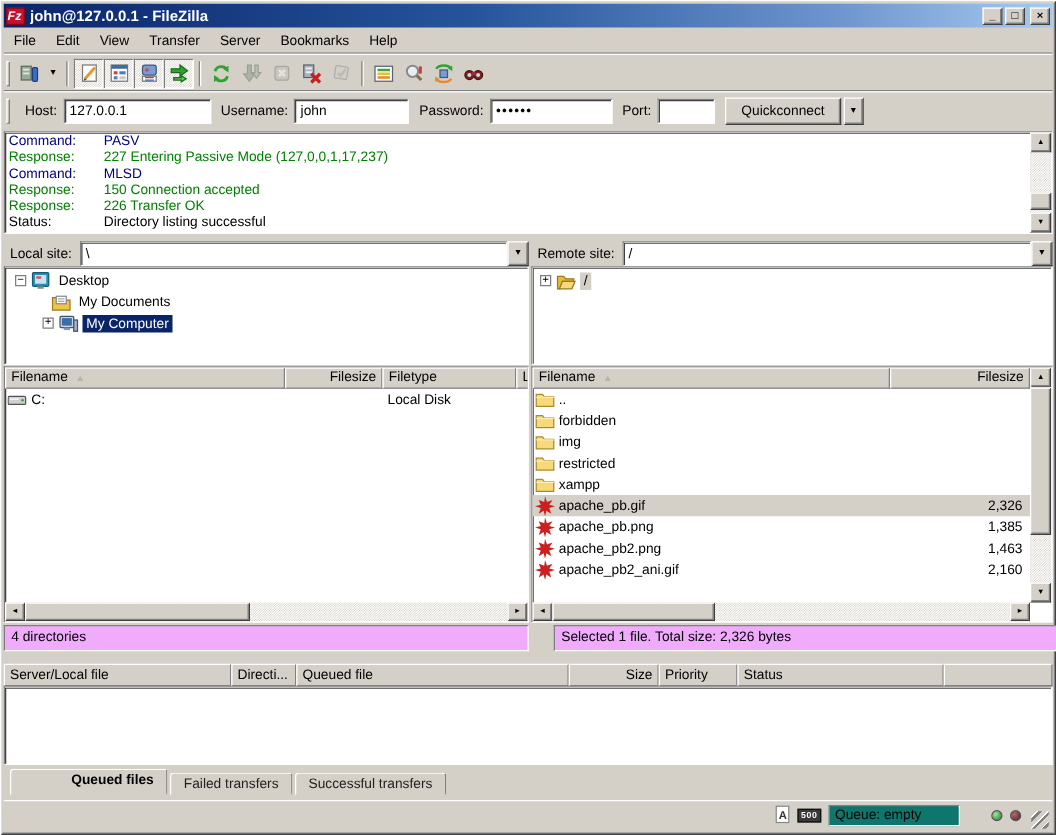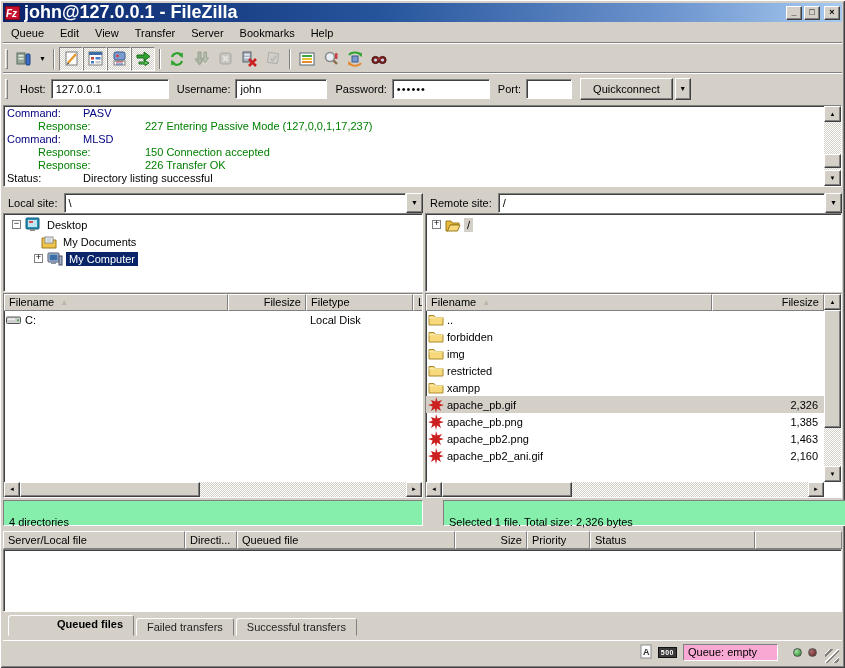--- a/index.html
+++ b/index.html
@@ -10,21 +10,21 @@
     box-shadow:inset 1px 1px 0 #fff, inset -1px -1px 0 #404040,
                inset 2px 2px 0 #d4d0c8, inset -2px -2px 0 #808080;
     overflow:hidden;
   }
   
   .titlebar{position:absolute;left:3px;top:3px;width:839px;height:19px;
     background:linear-gradient(90deg,#0a246a 0%,#26559c 45%,#6f96cf 80%,#a6caf0 100%);
     display:flex;align-items:center;padding:0 2px;color:#fff;}
   .app-icon{width:15px;height:14px;background:#c8102e;color:#fff;font-weight:bold;
     font-size:10px;line-height:14px;text-align:left;font-style:italic;border:1px solid #7a0a1c;}
-  .title-text{font-weight:bold;font-size:18px;margin-left:4px;flex:1;white-space:nowrap;overflow:hidden;}
+  .title-text{font-weight:bold;font-size:12px;margin-left:4px;flex:1;white-space:nowrap;overflow:hidden;}
   .winbtn{width:16px;height:14px;margin-left:2px;background:#d4d0c8;color:#000;
     border:1px solid;border-color:#fff #404040 #404040 #fff;box-shadow:inset -1px -1px 0 #808080;
     font-size:9px;line-height:11px;text-align:center;font-weight:bold;padding:0;font-family:"Liberation Sans",sans-serif;}
   .winbtn.close{margin-left:4px;}
   
   .etch{position:absolute;left:3px;width:839px;height:2px;border-top:1px solid #808080;border-bottom:1px solid #fff;}
   
   .menubar{position:absolute;left:3px;top:23px;width:839px;height:19px;display:flex;align-items:center;}
   .menu-item{padding:2px 8px;cursor:default;}
   
@@ -52,21 +52,21 @@
   .qc-dd{width:16px;height:22px;margin-left:2px;background:#d4d0c8;font-size:7px;padding:0;
     border:1px solid;border-color:#fff #404040 #404040 #fff;box-shadow:inset -1px -1px 0 #808080;}
   
   .sunk{background:#fff;border:1px solid;border-color:#808080 #fff #fff #808080;
     box-shadow:inset 1px 1px 0 #404040;}
   
   .log{position:absolute;left:3px;top:105px;width:839px;height:82px;padding:1px 20px 0 3px;overflow:hidden;}
   .log-line{height:13px;line-height:13px;display:flex;white-space:nowrap;}
   .log-label{width:76px;flex:none;}
   .t-command{color:#000080;}
-  .t-response{color:#008000;margin-left:31px;}
+  .t-response{color:#008000;}
   .t-status{color:#000;}
   
   .sb-v{position:absolute;width:17px;display:flex;flex-direction:column;}
   .sb-h{position:absolute;height:15px;display:flex;}
   .sb-btn{flex:none;background:#d4d0c8;border:1px solid;border-color:#fff #404040 #404040 #fff;
     box-shadow:inset -1px -1px 0 #808080;font-size:6px;line-height:12px;text-align:center;color:#000;padding:0;}
   .sb-v .sb-btn{width:17px;height:16px;}
   .sb-h .sb-btn{width:16px;height:15px;line-height:13px;}
   .sb-track{flex:1;background-color:#fff;
     background-image:linear-gradient(45deg,#d4d0c8 25%,transparent 25%,transparent 75%,#d4d0c8 75%),
@@ -96,38 +96,38 @@
   .col-h{flex:none;background:#d4d0c8;height:17px;line-height:15px;padding:0 4px;
     border:1px solid;border-color:#fff #808080 #808080 #fff;white-space:nowrap;overflow:hidden;display:flex;align-items:center;}
   .col-h.num{justify-content:flex-end;}
   .sort-arrow{color:#b9b5aa;font-size:8px;margin-left:6px;}
   .f-row{display:flex;height:17px;align-items:center;white-space:nowrap;}
   .f-row.sel-gray{background:#d4d0c8;}
   .f-icn{width:16px;height:16px;flex:none;margin:0 3px 0 2px;}
   .f-name{flex:none;overflow:hidden;}
   .f-size{flex:none;text-align:right;padding-right:6px;}
   
-  .mini-status{position:absolute;height:21px;line-height:19px;padding:12px 5px;background:#86efac;
+  .mini-status{position:absolute;height:21px;line-height:19px;padding:0 5px;background:#f0abfc;
     border:1px solid;border-color:#808080 #fff #fff #808080;}
   
   .q-header{position:absolute;left:3px;top:531px;width:839px;display:flex;height:18px;}
   .q-header .col-h{height:18px;}
   .q-body{position:absolute;left:3px;top:549px;width:839px;height:63px;}
   
   .tabs{position:absolute;left:8px;top:615px;height:21px;display:flex;align-items:flex-end;}
   .tab{height:18px;line-height:17px;padding:0 10px;background:#d4d0c8;margin-right:2px;
     border:1px solid;border-color:#fff #808080 #d4d0c8 #fff;border-radius:3px 3px 0 0;color:#222;}
   .tab.active{height:21px;font-weight:bold;color:#000;padding-left:48px;}
   
   .statusbar{position:absolute;left:3px;top:640px;width:839px;height:23px;border-top:1px solid #fff;
     display:flex;align-items:center;justify-content:flex-end;padding-right:3px;}
   .st-icn{width:18px;height:16px;display:flex;align-items:center;justify-content:center;margin-right:3px;}
   .badge{background:#3a3a3a;color:#fff;font-size:7px;font-weight:bold;padding:1px 2px;
     border:1px solid #111;line-height:7px;letter-spacing:.5px;}
-  .q-status{width:95px;height:17px;line-height:15px;margin:0 9px 0 6px;padding:0 4px;background:#f9a8d4;
+  .q-status{width:105px;height:17px;line-height:15px;margin:0 19px 0 6px;padding:0 4px;background:#0f766e;
     border:1px solid;border-color:#808080 #fff #fff #808080;}
   .led{width:9px;height:9px;border-radius:50%;margin-left:6px;border:1px solid #555;}
   .led.green{background:radial-gradient(circle at 35% 35%,#9fe59f,#1f7a1f);}
   .led.red{background:radial-gradient(circle at 35% 35%,#b06a6a,#5a1f1f);}
   .grip-corner{width:14px;height:14px;margin-left:8px;align-self:flex-end;
     background:repeating-linear-gradient(135deg,transparent 0 3px,#fff 3px 4px,#808080 4px 6px);}
 </style>
 </head>
 <body>
 
@@ -135,21 +135,21 @@
 
   <div class="titlebar">
     <span class="app-icon">Fz</span>
     <span class="title-text">john@127.0.0.1 - FileZilla</span>
     <button class="winbtn">_</button>
     <button class="winbtn">□</button>
     <button class="winbtn close">×</button>
   </div>
 
   <div class="menubar">
-    <span class="menu-item">Queue</span>
+    <span class="menu-item">File</span>
     <span class="menu-item">Edit</span>
     <span class="menu-item">View</span>
     <span class="menu-item">Transfer</span>
     <span class="menu-item">Server</span>
     <span class="menu-item">Bookmarks</span>
     <span class="menu-item">Help</span>
   </div>
   <div class="etch" style="top:42px"></div>
 
   <div class="toolbar">

